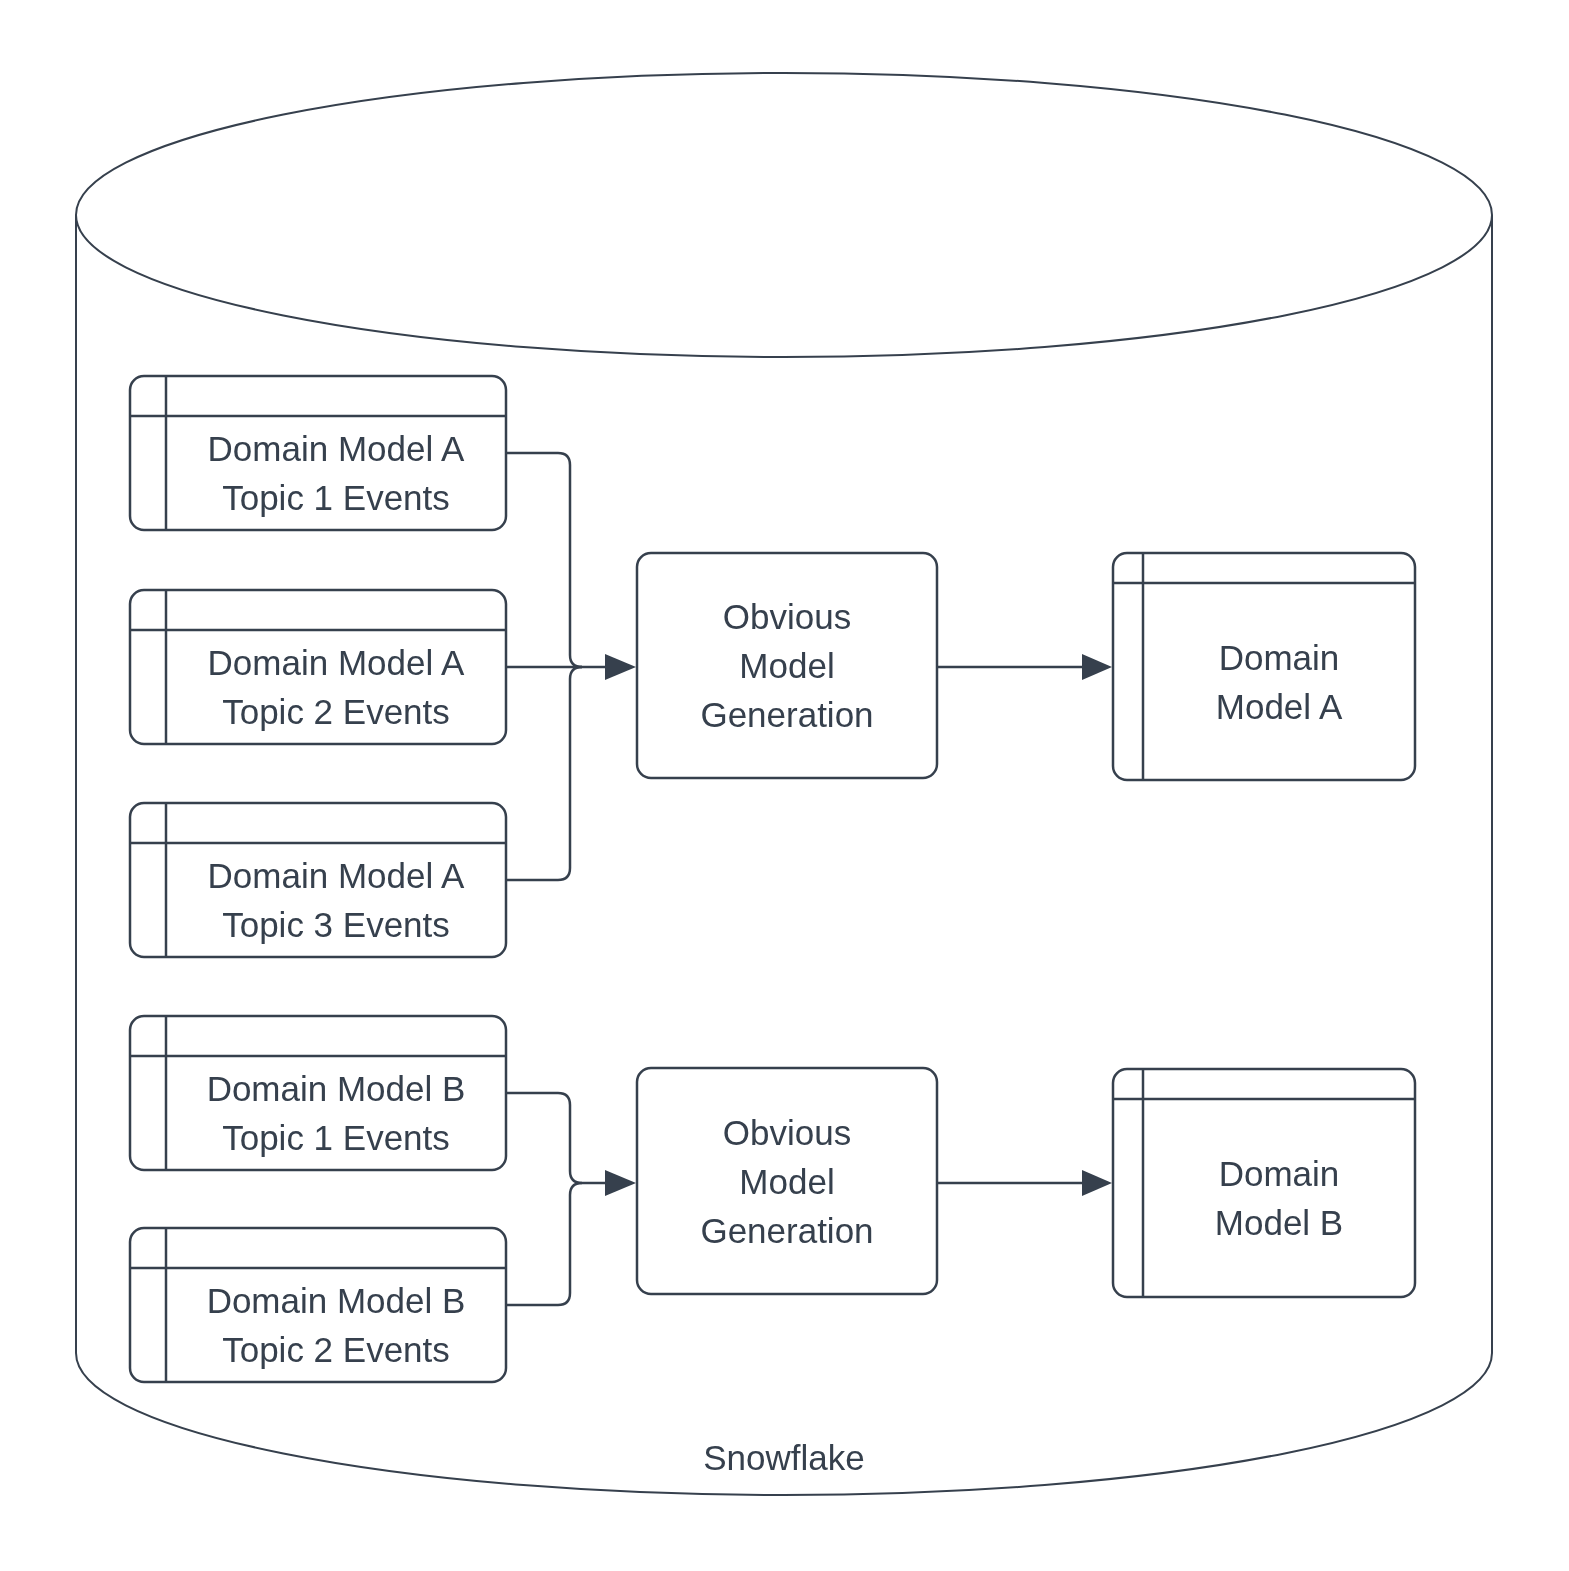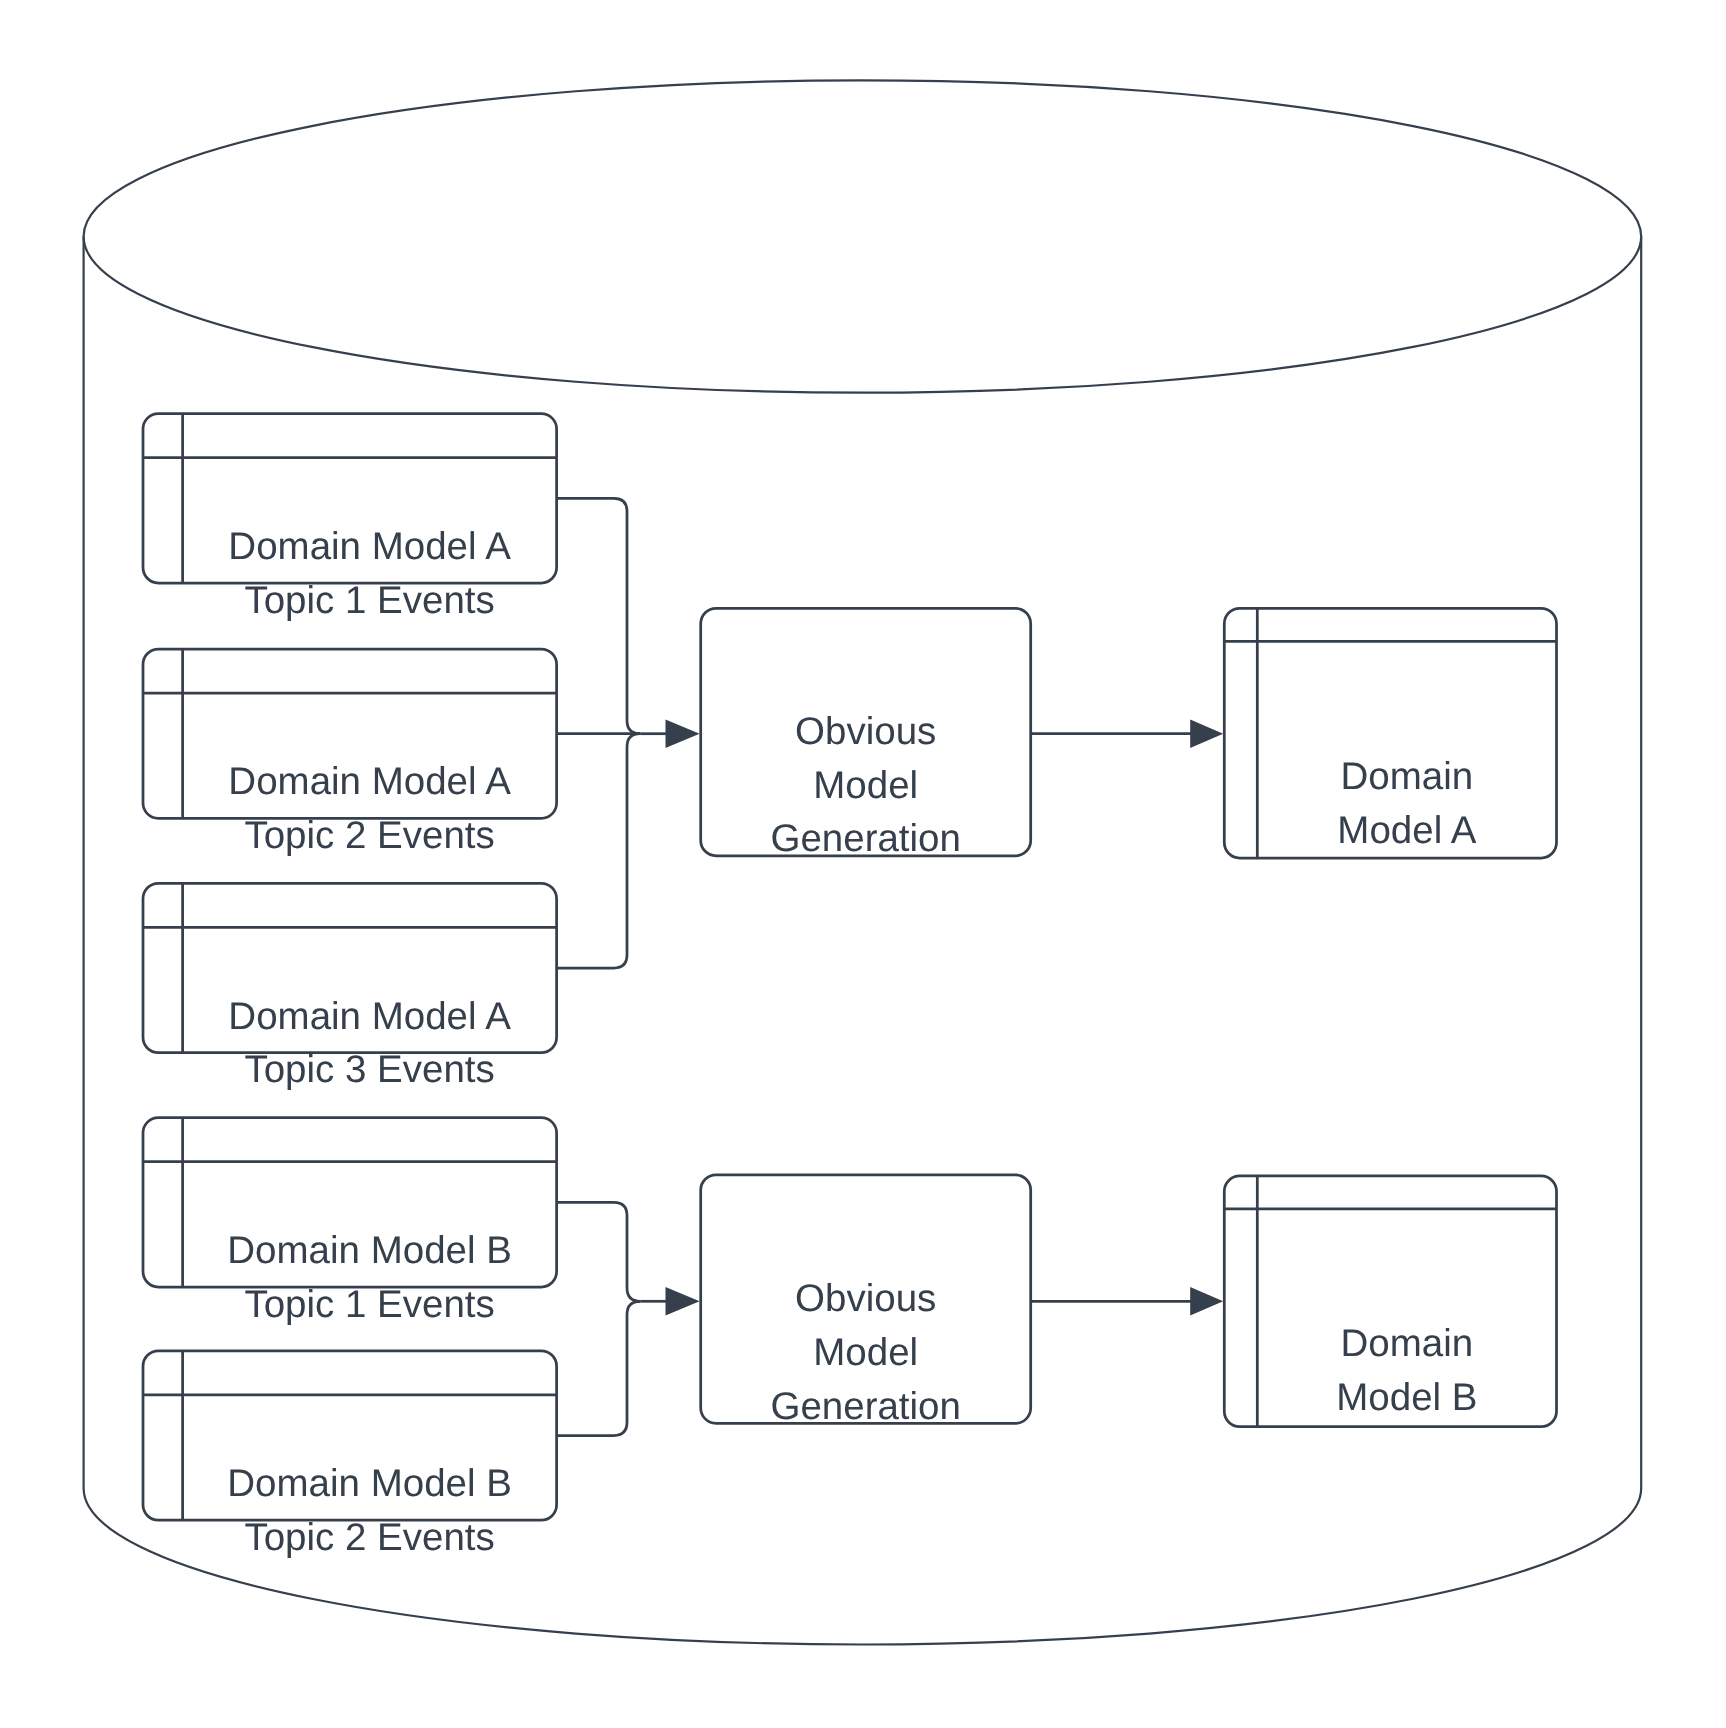--- a/index.html
+++ b/index.html
@@ -20,21 +20,20 @@
   .label {
     position: absolute;
     display: flex;
     align-items: center;
     justify-content: center;
     text-align: center;
     white-space: pre-line;
     color: var(--ink);
     font-size: 35px;
     line-height: 1.4;
-    margin-top: 48px;
   }
   .label.single { line-height: 1; }
 </style>
 </head>
 <body>
 
 <div class="canvas">
 
   <svg width="1569" height="1571" viewBox="0 0 1569 1571">
 
@@ -130,13 +129,14 @@
 Generation</div>
   <div class="label" style="left:637px; top:1068px; width:300px; height:226px;">Obvious
 Model
 Generation</div>
 
   <div class="label" style="left:1143px; top:583px; width:272px; height:197px;">Domain
 Model A</div>
   <div class="label" style="left:1143px; top:1099px; width:272px; height:198px;">Domain
 Model B</div>
 
+  <div class="label single" style="left:584px; top:1434px; width:400px; height:46px;">Snowflake</div>
 </div>
 
 </body></html>

